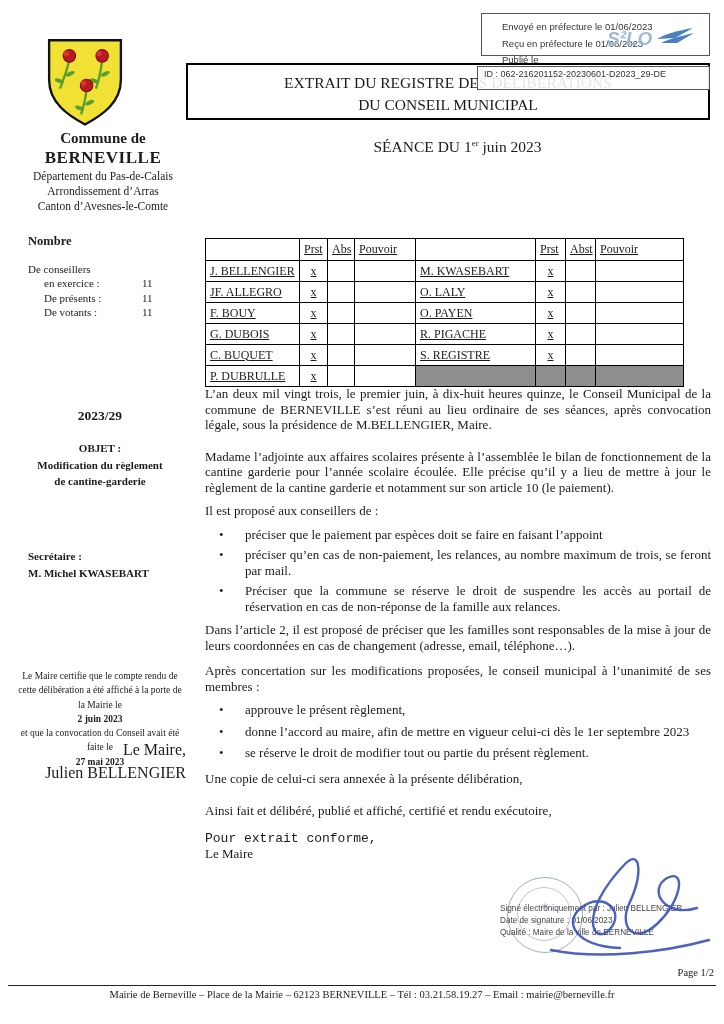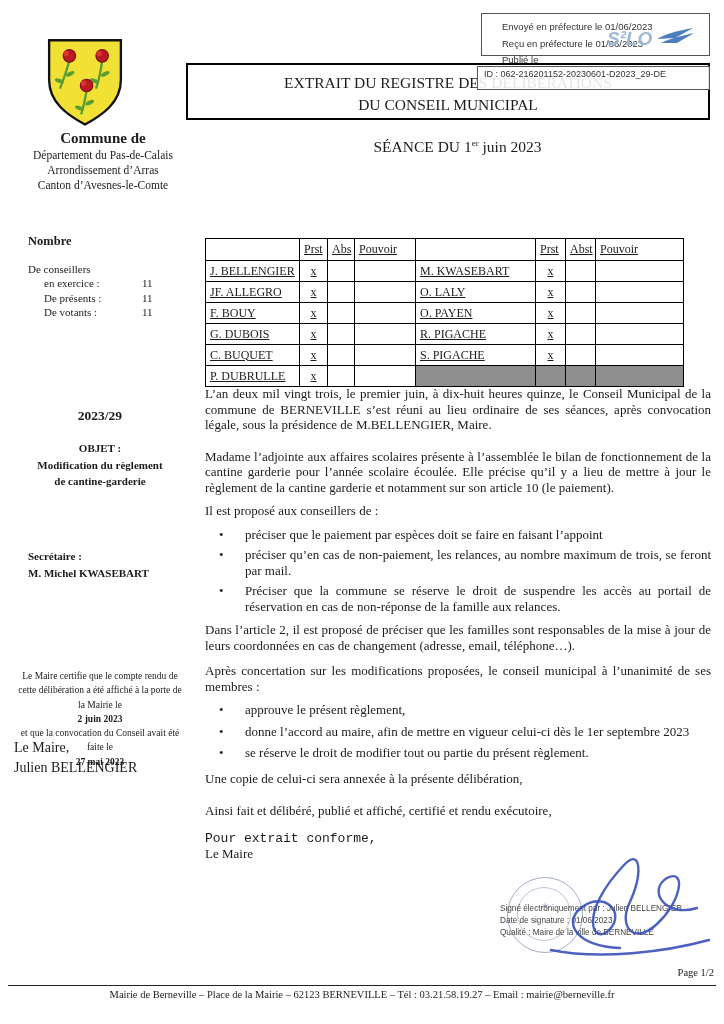--- a/index.html
+++ b/index.html
@@ -41,21 +41,21 @@
   .nombre{position:absolute;left:28px;top:234px;font-weight:bold;font-size:12.5px;}
   .counts{position:absolute;left:28px;top:262px;width:140px;font-size:11px;line-height:1.3;}
   .count-row{display:flex;}
   .count-row .lbl{flex:1;margin-left:16px;}
   .count-row .val{width:26px;text-align:left;}
   .delib-num{position:absolute;left:5px;top:408px;width:190px;text-align:center;font-weight:bold;font-size:13.5px;}
   .objet{position:absolute;left:5px;top:440px;width:190px;text-align:center;font-weight:bold;font-size:11px;line-height:1.5;}
   .secretaire{position:absolute;left:28px;top:548px;font-weight:bold;font-size:11px;line-height:1.55;}
   .cert{position:absolute;left:14px;top:645px;width:172px;text-align:center;font-size:9.5px;line-height:1.5;margin-top:24px;}
   .cert b{display:block;}
-  .maire-sidebar{position:absolute;left:14px;top:738px;width:172px;text-align:left;font-size:14px;line-height:1.45;}
+  .maire-sidebar{position:absolute;left:14px;top:738px;width:172px;text-align:right;font-size:16px;line-height:1.45;}
   
   .att{position:absolute;left:205px;top:238px;border-collapse:collapse;table-layout:fixed;font-size:12px;}
   .att td{border:1px solid #000;height:20px;padding:0 0 0 4px;overflow:hidden;white-space:nowrap;text-decoration:underline;}
   .att td.mark{text-align:center;padding:0;}
   .att tr.hdr td{height:21px;}
   .att td.gray{background:#8e8e8e;}
   .c1{width:94px;} .c2{width:28px;} .c3{width:27px;} .c4{width:61px;}
   .c5{width:120px;} .c6{width:30px;} .c7{width:30px;} .c8{width:88px;}
   
   .main{position:absolute;left:205px;top:386px;width:506px;font-size:13px;line-height:15.5px;}
@@ -120,20 +120,21 @@
       <path d="M52 68 C 50 82 48 90 45 99" stroke="#5a9e32" stroke-width="3" fill="none"></path>
       <ellipse cx="56" cy="84" rx="6" ry="2.6" fill="#5a9e32" transform="rotate(-25 56 84)"></ellipse>
       <ellipse cx="43" cy="91" rx="6" ry="2.6" fill="#5a9e32" transform="rotate(20 43 91)"></ellipse>
       <circle cx="52" cy="62" r="8" fill="#bb1a22" stroke="#7d0d14" stroke-width="1.5"></circle>
       <circle cx="48" cy="59" r="3.5" fill="#d33"></circle>
     </g>
   </svg>
 
   <div class="commune">
     <div class="l1">Commune de</div>
+    <div class="l2">BERNEVILLE</div>
     <div class="small">Département du Pas-de-Calais</div>
     <div class="small">Arrondissement d’Arras</div>
     <div class="small">Canton d’Avesnes-le-Comte</div>
   </div>
 
   <div class="title-box">
     <div>EXTRAIT DU REGISTRE DES DÉLIBÉRATIONS</div>
     <div>DU CONSEIL MUNICIPAL</div>
   </div>
 
@@ -255,21 +256,21 @@
         <td>R. PIGACHE</td>
         <td class="mark">x</td>
         <td class="mark"></td>
         <td></td>
       </tr>
       <tr>
         <td>C. BUQUET</td>
         <td class="mark">x</td>
         <td class="mark"></td>
         <td></td>
-        <td>S. PIGACHE</td>
+        <td>S. REGISTRE</td>
         <td class="mark">x</td>
         <td class="mark"></td>
         <td></td>
       </tr>
       <tr>
         <td>P. DUBRULLE</td>
         <td class="mark">x</td>
         <td class="mark"></td>
         <td></td>
         <td class="gray"></td>

